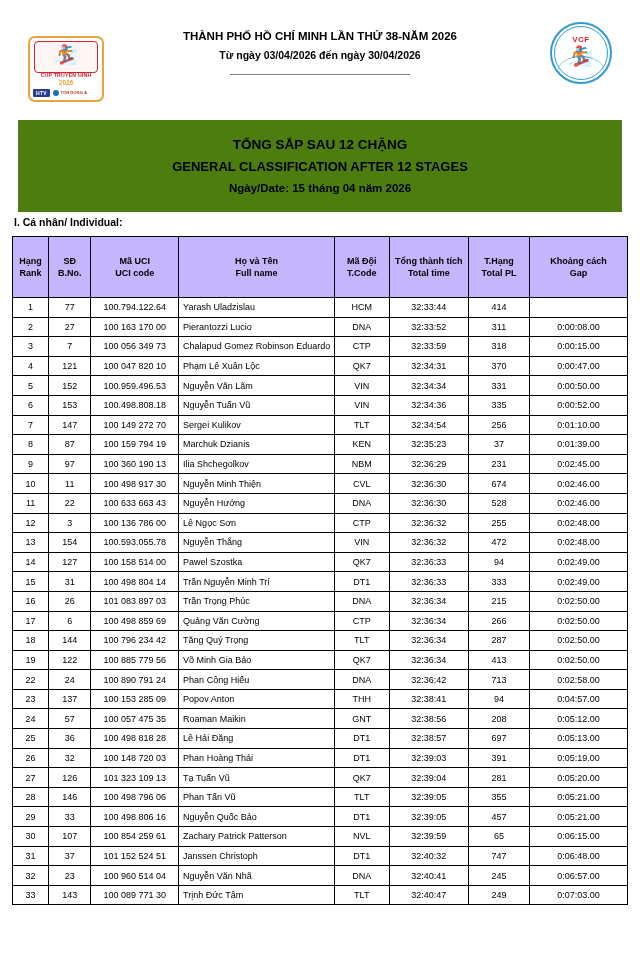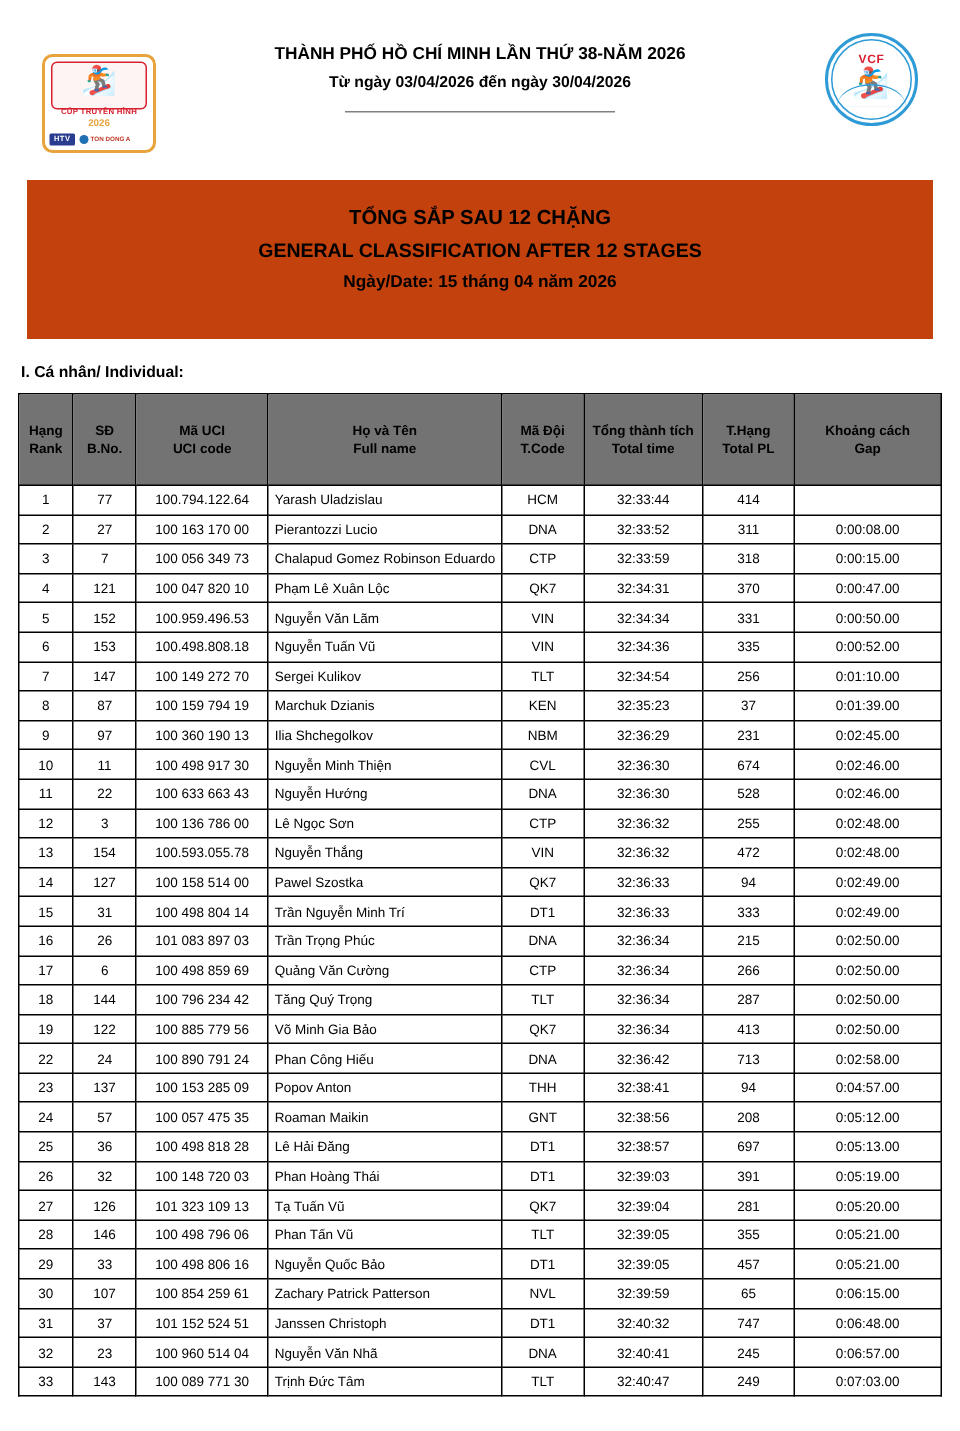--- a/index.html
+++ b/index.html
@@ -169,42 +169,42 @@
     left: 8px; right: 8px;
     bottom: 13px;
     height: 14px;
     border-top: 1.5px solid #2e9bd6;
     border-radius: 50% 50% 0 0 / 100% 100% 0 0;
   }
 
   
   .band {
     margin: 8px 18px 0 18px;
-    background: #c2410c;
-    padding: 14px 0 28px 0;
+    background: #4d7c0f;
+    padding: 14px 0 14px 0;
     text-align: center;
   }
   .band-vn {
     font-size: 13.5px;
     font-weight: bold;
     line-height: 22px;
   }
   .band-en {
     font-size: 13px;
     font-weight: bold;
     line-height: 22px;
   }
   .band-date {
     font-size: 11.5px;
     font-weight: bold;
     line-height: 20px;
   }
 
   .section-label {
-    margin: 16px 0 8px 14px;
+    margin: 4px 0 8px 14px;
     font-size: 10.5px;
     font-weight: bold;
   }
 
   
   .table-wrap {
     margin: 0 12px;
   }
   table.gc {
     width: 616px;
@@ -212,21 +212,21 @@
     table-layout: fixed;
     font-size: 9px;
   }
   table.gc th, table.gc td {
     border: 1px solid #000000;
     padding: 0;
     overflow: hidden;
     white-space: nowrap;
   }
   table.gc thead th {
-    background: #737373;
+    background: #c4b5fd;
     height: 60px;
     font-weight: bold;
     font-size: 9px;
     line-height: 12px;
     text-align: center;
     vertical-align: middle;
   }
   table.gc tbody td {
     height: 18.6px;
     vertical-align: middle;

